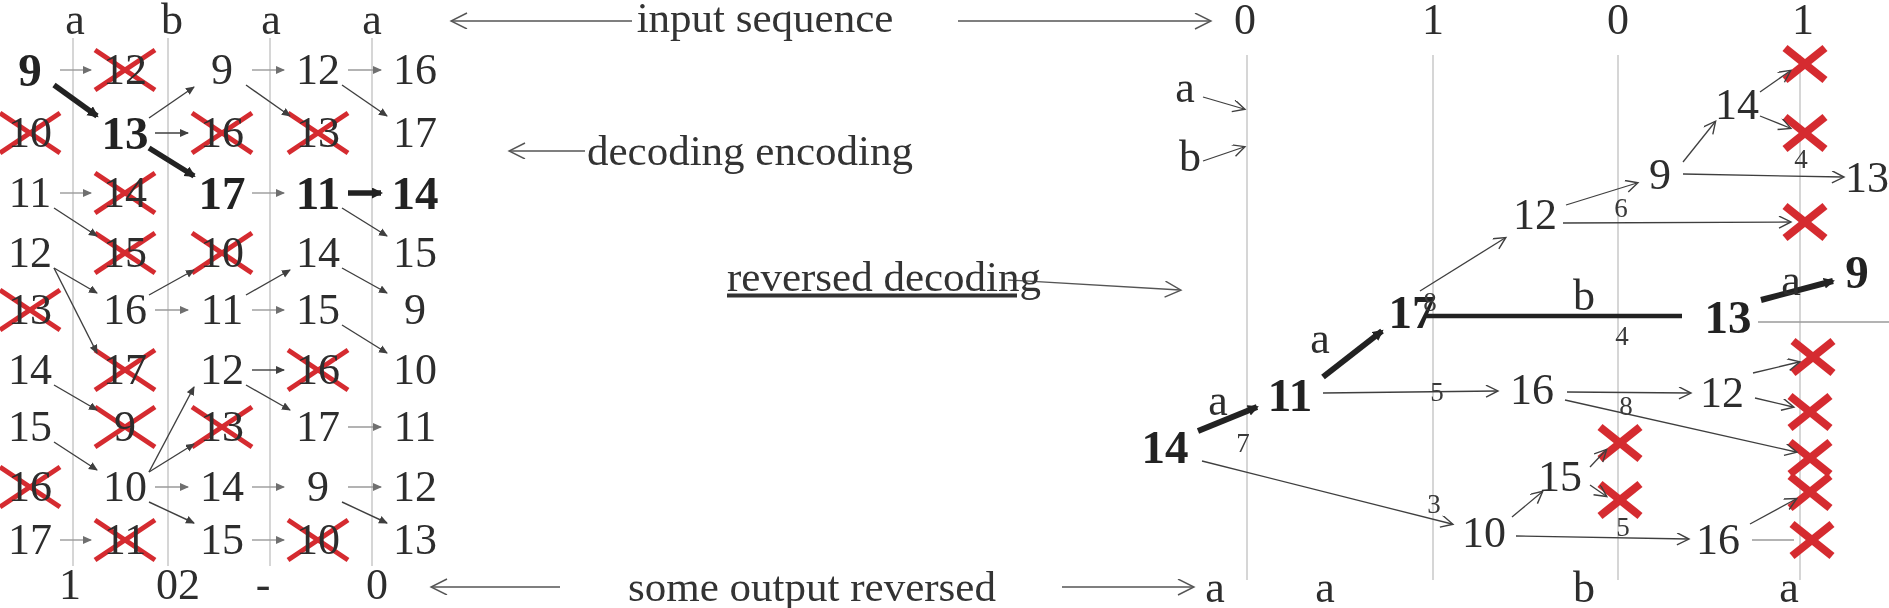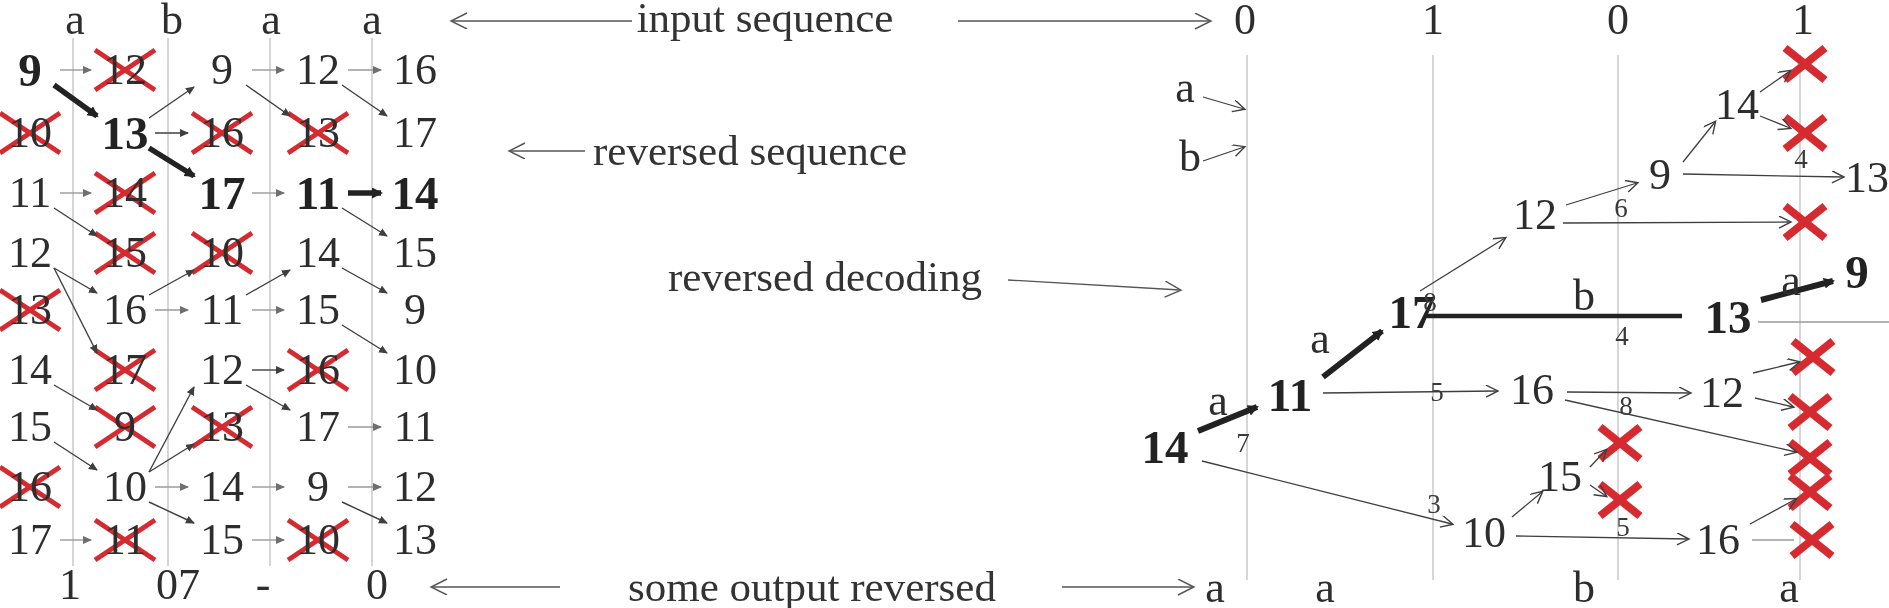--- a/index.html
+++ b/index.html
@@ -161,21 +161,21 @@
       <line x1="1008" y1="280" x2="1180" y2="290" stroke="#555" stroke-width="1.3" marker-end="url(#mob)"></line>
       <line x1="560" y1="587" x2="432" y2="587" stroke="#555" stroke-width="1.3" marker-end="url(#mob)"></line>
       <line x1="1062" y1="587" x2="1193" y2="587" stroke="#555" stroke-width="1.3" marker-end="url(#mob)"></line>
     </svg>
   <div id="text-layer">
       <div class="txt sym" style="left: 75px; top: 20px;">a</div>
       <div class="txt sym" style="left: 172px; top: 20px;">b</div>
       <div class="txt sym" style="left: 271px; top: 20px;">a</div>
       <div class="txt sym" style="left: 372px; top: 20px;">a</div>
       <div class="txt sym" style="left: 70px; top: 585px;">1</div>
-      <div class="txt sym" style="left: 178px; top: 585px;">07</div>
+      <div class="txt sym" style="left: 178px; top: 585px;">02</div>
       <div class="txt sym" style="left: 263px; top: 585px;">-</div>
       <div class="txt sym" style="left: 377px; top: 585px;">0</div>
       <div class="txt numb" style="left: 30px; top: 70px;">9</div>
       <div class="txt num" style="left: 30px; top: 133px;">10</div>
       <div class="txt num" style="left: 30px; top: 193px;">11</div>
       <div class="txt num" style="left: 30px; top: 253px;">12</div>
       <div class="txt num" style="left: 30px; top: 310px;">13</div>
       <div class="txt num" style="left: 30px; top: 370px;">14</div>
       <div class="txt num" style="left: 30px; top: 427px;">15</div>
       <div class="txt num" style="left: 30px; top: 487px;">16</div>
@@ -249,16 +249,16 @@
       <div class="txt small" style="left: 1626px; top: 406px;">8</div>
       <div class="txt small" style="left: 1434px; top: 504px;">3</div>
       <div class="txt small" style="left: 1623px; top: 527px;">5</div>
       <div class="txt sym" style="left: 1218px; top: 401px;">a</div>
       <div class="txt sym" style="left: 1320px; top: 339px;">a</div>
       <div class="txt sym" style="left: 1584px; top: 296px;">b</div>
       <div class="txt sym" style="left: 1791px; top: 281px;">a</div>
     </div>
 
   <div class="txt biglabel" style="left:765px;top:17px;">input sequence</div>
-  <div class="txt biglabel" style="left:750px;top:150px;">reversed sequence</div>
-  <div class="txt biglabel" style="left:825px;top:276px;">reversed decoding</div>
+  <div class="txt biglabel" style="left:750px;top:150px;">decoding encoding</div>
+  <div class="txt biglabel" style="left:884px;top:276px;text-decoration:underline;">reversed decoding</div>
   <div class="txt biglabel" style="left:812px;top:586px;">some output reversed</div>
 </div>
 
 </body></html>

